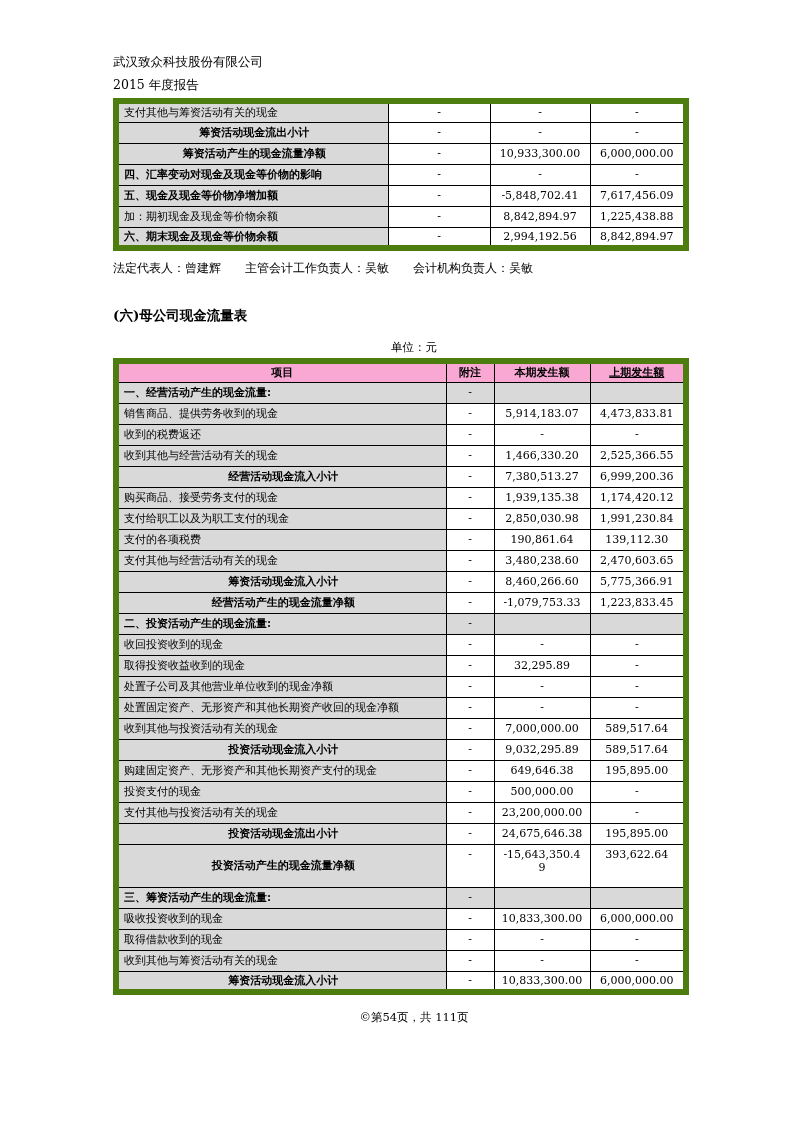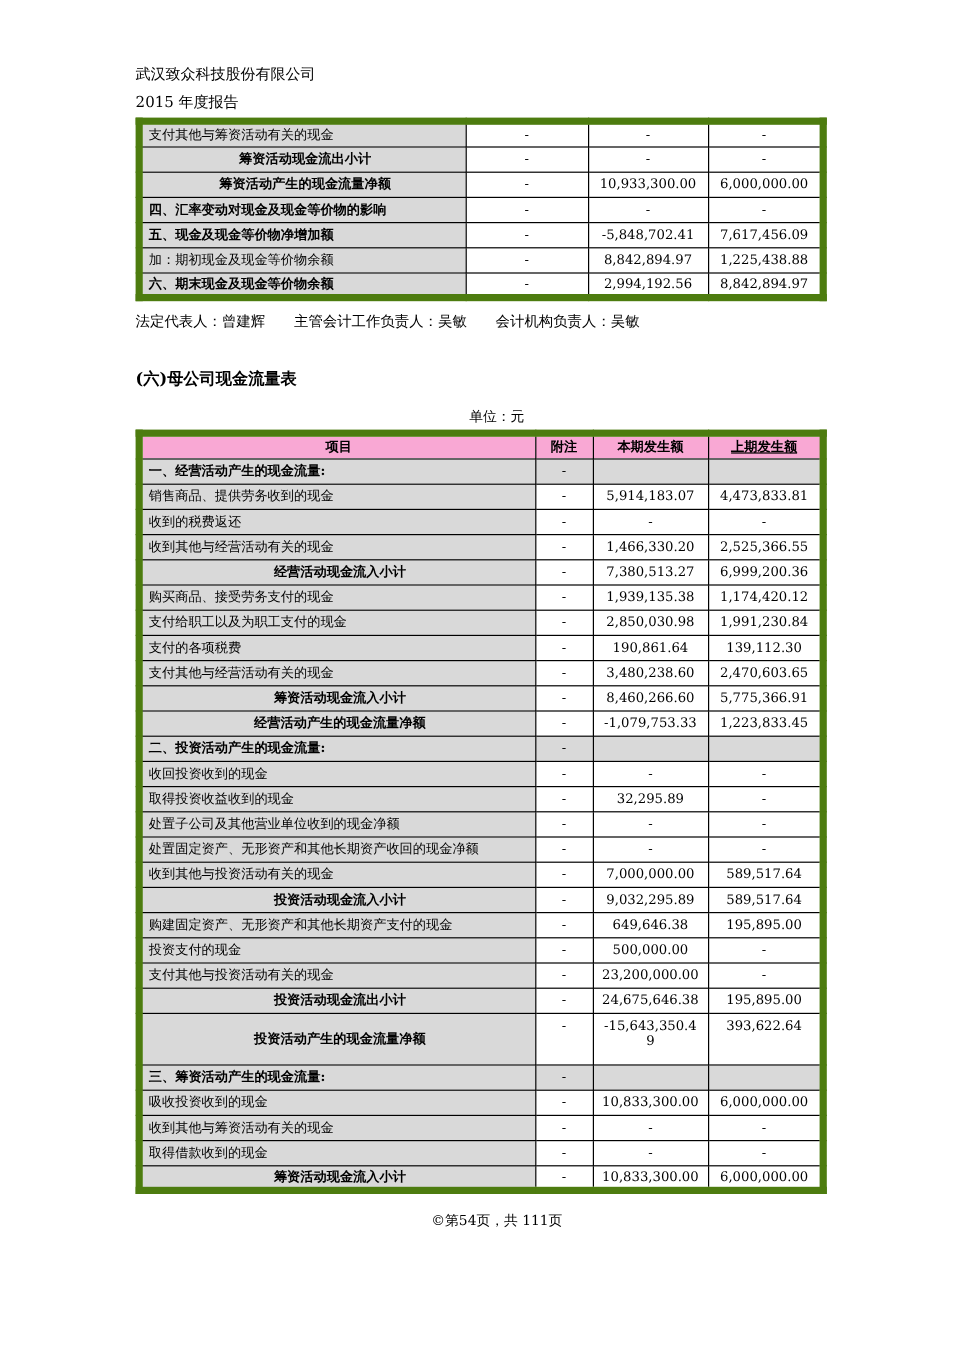--- a/index.html
+++ b/index.html
@@ -258,27 +258,27 @@
           <td class="val"></td>
           <td class="val"></td>
         </tr>
         <tr class="row-item">
           <td class="lbl">吸收投资收到的现金</td>
           <td class="val">-</td>
           <td class="val">10,833,300.00</td>
           <td class="val">6,000,000.00</td>
         </tr>
         <tr class="row-item">
+          <td class="lbl">取得借款收到的现金</td>
+          <td class="val">-</td>
+          <td class="val">-</td>
+          <td class="val">-</td>
+        </tr>
+        <tr class="row-item">
           <td class="lbl">收到其他与筹资活动有关的现金</td>
-          <td class="val">-</td>
-          <td class="val">-</td>
-          <td class="val">-</td>
-        </tr>
-        <tr class="row-item">
-          <td class="lbl">取得借款收到的现金</td>
           <td class="val">-</td>
           <td class="val">-</td>
           <td class="val">-</td>
         </tr>
         <tr class="row-subtotal">
           <td class="lbl">筹资活动现金流入小计</td>
           <td class="val">-</td>
           <td class="val">10,833,300.00</td>
           <td class="val">6,000,000.00</td>
         </tr>

